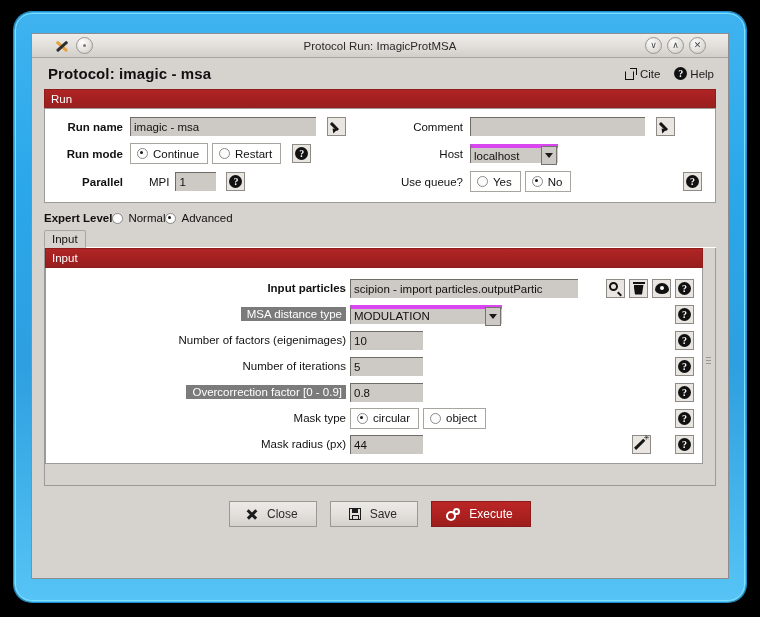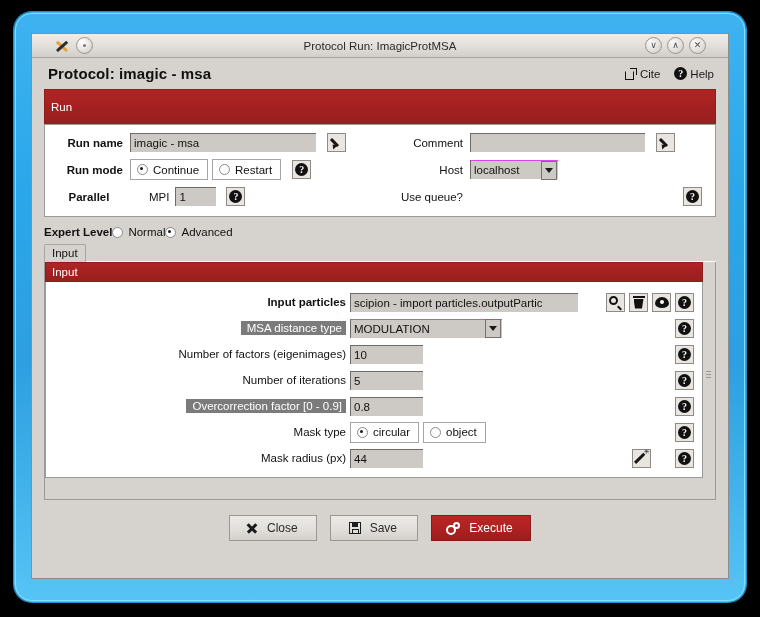--- a/index.html
+++ b/index.html
@@ -107,21 +107,21 @@
     width:13px;height:13px;border-radius:50%;background:#111;color:#fff;
     font-size:10px;font-weight:bold;line-height:13px;text-align:center;
     display:inline-block; font-family:"Liberation Serif", serif;
   }
 
   
   .section { margin: 0 12px; }
   .section-head {
     background: linear-gradient(180deg,#b02525 0%,#a32020 55%,#97201f 100%);
     color:#ffffff; font-size:11.5px;
-    padding:11px 6px;
+    padding:3px 6px;
     border:1px solid #8e1d1c;
     border-bottom:none;
     box-sizing:border-box;
   }
   .section-body {
     background:#ffffff;
     border:1px solid #9a9a9a;
     box-sizing:border-box;
   }
 
@@ -192,21 +192,21 @@
     transform:rotate(-45deg);
   }
   .icon-help {
     width:13px;height:13px;border-radius:50%;background:#111;color:#fff;
     font-size:10px;font-weight:bold;line-height:13px;text-align:center;
     font-family:"Liberation Serif", serif;
   }
 
   .combo {
     background:#cdc9c4;
-    border-top:1px solid #d946ef;
+    border-top:4px solid #d946ef;
     border-left:1px solid #6f6b66;
     height:19px; display:flex; align-items:center;
     font-size:11.5px; color:#111; box-sizing:border-box;
     padding-left:3px;
   }
   .combo-text{ flex:1; overflow:hidden; white-space:nowrap;}
   .combo-arrow {
     width:14px; height:17px; margin:1px 1px 1px 0;
     background:#cdc9c4; border:1px solid #76726d;
     display:flex;align-items:center;justify-content:center; flex:0 0 auto;
@@ -445,29 +445,39 @@
             <div class="lbl lbl-w" style="width:78px;">Host</div>
             <div class="combo" style="width:88px;margin-left:7px;">
               <span class="combo-text">localhost</span>
               <span class="combo-arrow"></span>
             </div>
           </div>
         </div>
 
         <div class="run-row" style="margin-bottom:0;">
           <div class="run-left">
-            <div class="lbl lbl-b lbl-w" style="width:68px;text-align:center;">Parallel</div>
+            <div class="lbl lbl-b lbl-w" style="width:68px;">Parallel</div>
             <div class="lbl" style="margin-left:26px;">MPI</div>
             <div class="txtfield" style="width:41px;margin-left:6px;">1</div>
             <div class="btn-sq" style="margin-left:10px;">
               <span class="icon-help">?</span>
             </div>
           </div>
           <div class="run-right">
             <div class="lbl lbl-w" style="width:78px;">Use queue?</div>
+            <div class="radio-group" style="margin-left:7px;">
+              <div class="radio-box">
+                <span class="radio-dot"></span>
+                <span>Yes</span>
+              </div>
+              <div class="radio-box">
+                <span class="radio-dot on"></span>
+                <span>No</span>
+              </div>
+            </div>
             <div class="btn-sq" style="margin-left:auto;margin-right:3px;">
               <span class="icon-help">?</span>
             </div>
           </div>
         </div>
 
       </div>
     </div>
   </div>
 

